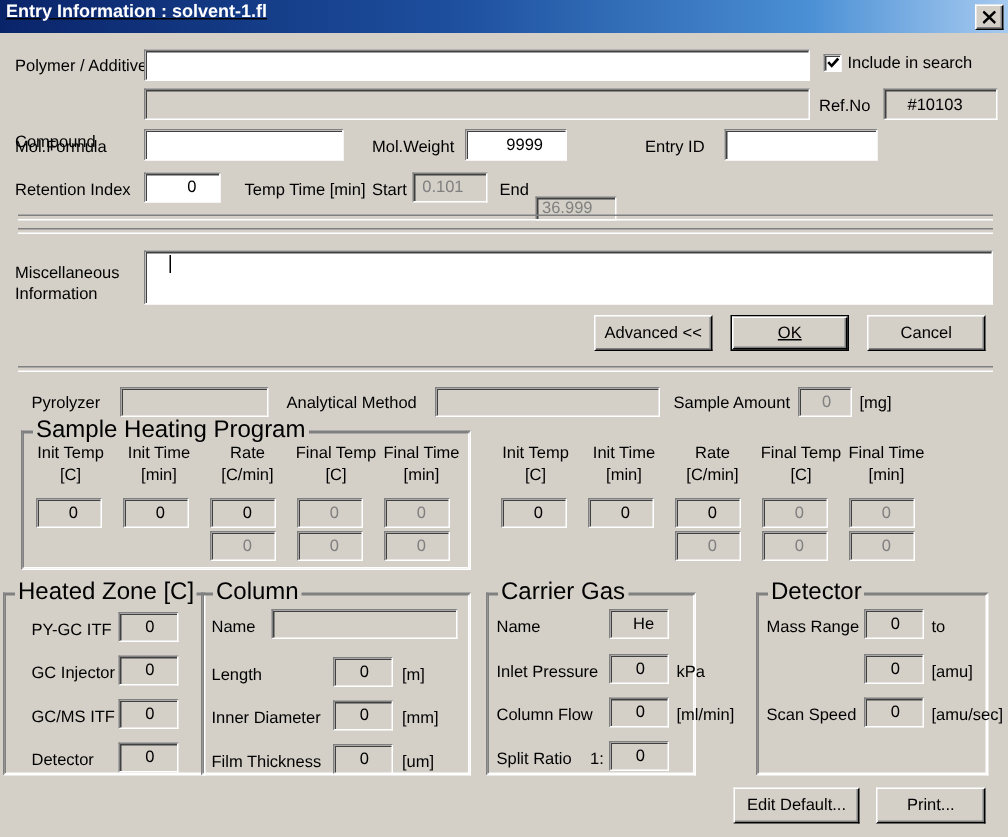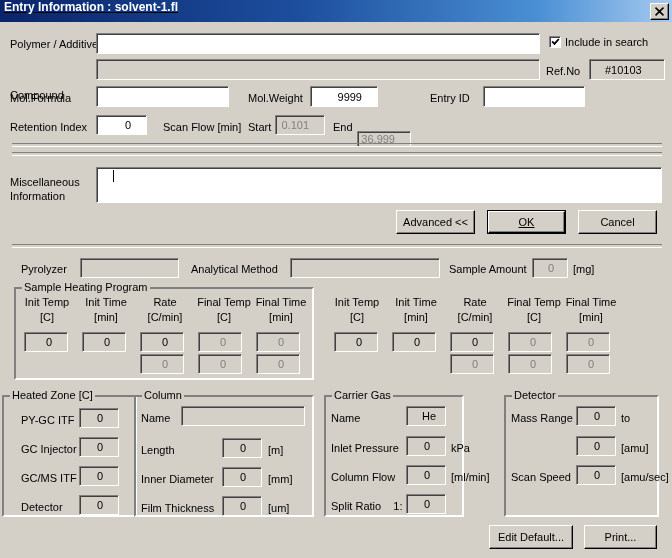--- a/index.html
+++ b/index.html
@@ -95,21 +95,21 @@
     position:absolute;box-sizing:border-box;
     border:1px solid #808080;border-right-color:#fff;border-bottom-color:#fff;
   }
   .grp .gin{
     position:absolute;left:0;top:0;right:0;bottom:0;
     border:1px solid #fff;border-left-color:#808080;border-top-color:#808080;
     pointer-events:none;
   }
   .grp > .gtitle{
     position:absolute;top:-7px;left:7px;background:#d4d0c8;padding:0 2px;
-    font-size:11px;white-space:nowrap;line-height:12px;
+    font-size:16px;white-space:nowrap;line-height:12px;
   }
 </style>
 </head>
 <body>
 
 <div class="win">
 
   <div class="titlebar">
     <span class="title">Entry Information : solvent-1.fl</span>
     <div class="closebtn">
@@ -137,21 +137,21 @@
 
   <div class="lbl" style="left:10px;top:92px;">Mol.Formula</div>
   <div class="fld" style="left:96px;top:86px;width:133px;height:21px;"></div>
   <div class="lbl" style="left:248px;top:92px;">Mol.Weight</div>
   <div class="fld num" style="left:310px;top:86px;width:68px;height:21px;">9999</div>
   <div class="lbl" style="left:430px;top:92px;">Entry ID</div>
   <div class="fld" style="left:483px;top:86px;width:102px;height:21px;"></div>
 
   <div class="lbl" style="left:10px;top:121px;">Retention Index</div>
   <div class="fld num" style="left:96px;top:115px;width:51px;height:20px;">0</div>
-  <div class="lbl" style="left:163px;top:121px;">Scan Flow [min]</div>
+  <div class="lbl" style="left:163px;top:121px;">Temp Time [min]</div>
   <div class="lbl" style="left:248px;top:121px;">Start</div>
   <div class="fld disnum" style="left:275px;top:115px;width:50px;height:20px;">0.101</div>
   <div class="lbl" style="left:333px;top:121px;">End</div>
   <div class="fld disnum" style="left:357px;top:131px;width:54px;height:16px;">36.999</div>
 
   <div class="sep" style="left:12px;top:143px;width:650px;"></div>
   <div class="sep" style="left:12px;top:152px;width:650px;"></div>
 
   <div class="lbl" style="left:10px;top:176px;">Miscellaneous</div>
   <div class="lbl" style="left:10px;top:190px;">Information</div>

